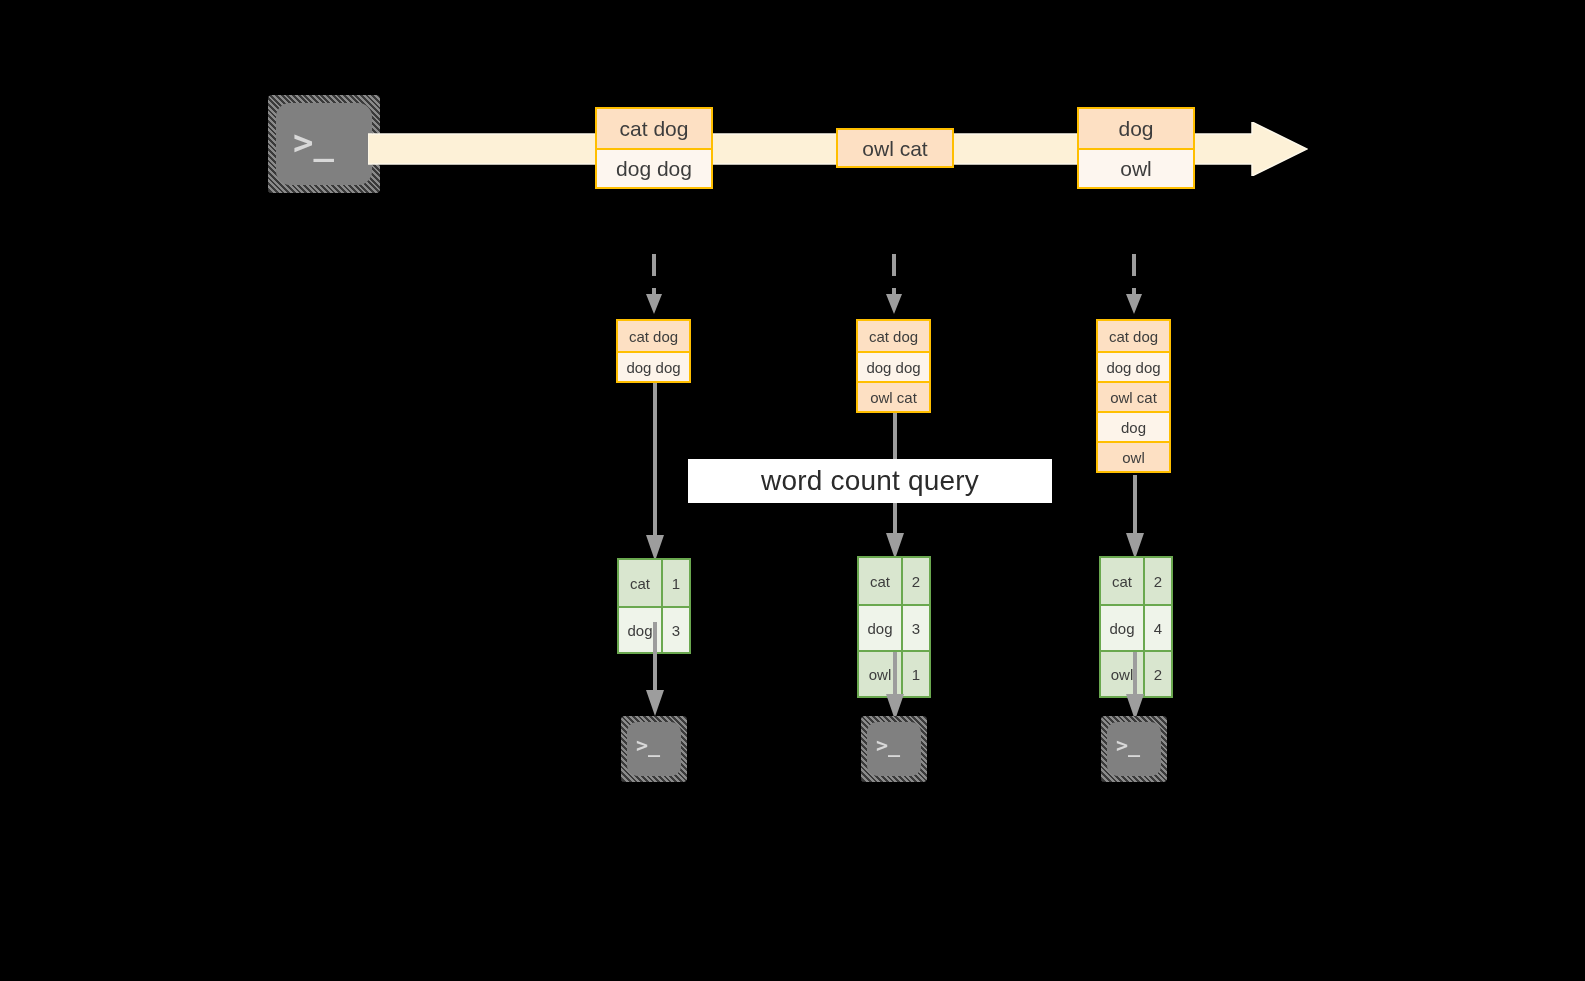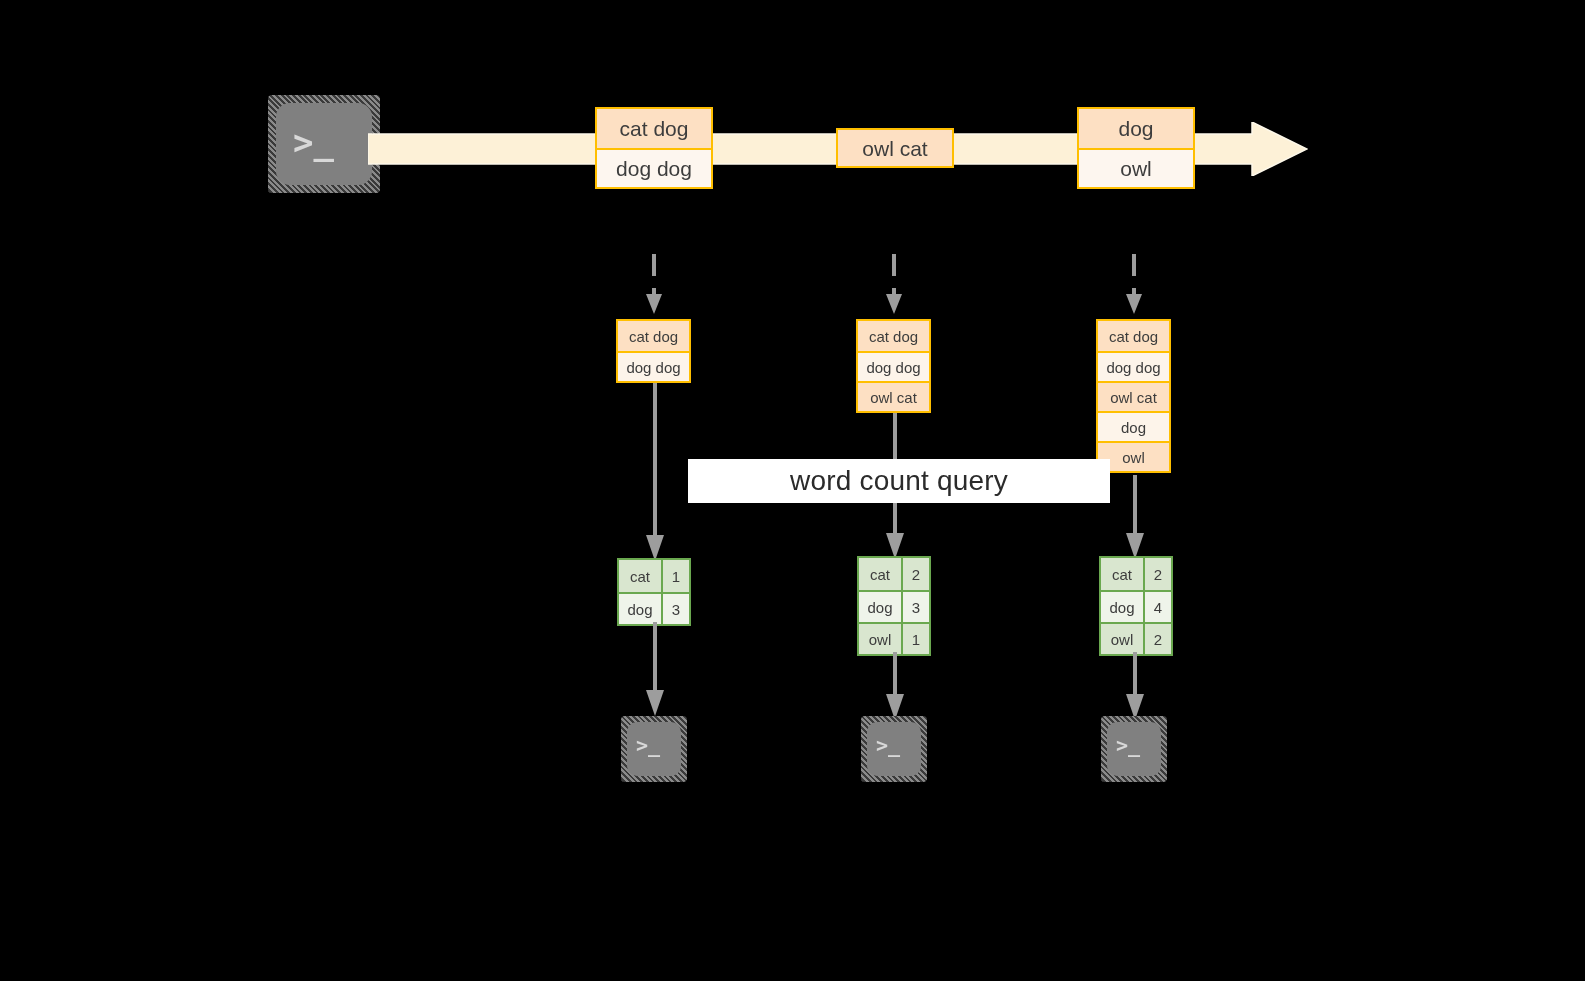--- a/index.html
+++ b/index.html
@@ -90,21 +90,21 @@
   .otable .row.light { background: #fdf4ea; }
   .otable .row + .row { border-top: 2px solid #ffbf00; }
 
   
   .gtable {
     position: absolute;
     border: 2px solid #6aa84f;
     background: #eef4e8;
   }
   .gtable .grow {
-    height: 32px;
+    height: 46px;
     display: flex;
     line-height: 1;
   }
   .gtable .grow + .grow { border-top: 2px solid #6aa84f; }
   .gtable .grow.dark  > div { background: #d9e6cf; }
   .gtable .grow.light > div { background: #eff4ea; }
   .gtable .gw {
     flex: 0 0 44px;
     font-size: 15px;
     color: #3d3d3d;
@@ -119,21 +119,21 @@
   }
 
   
   .conn { position: absolute; }
   .conn svg { display: block; overflow: visible; }
 
   
   .banner {
     position: absolute;
     left: 688px; top: 459px;
-    width: 422px; height: 44px;
+    width: 364px; height: 44px;
     background: #ffffff;
     display: flex;
     align-items: center;
     justify-content: center;
   }
   .banner span {
     font-size: 28px;
     color: #2b2b2b;
     letter-spacing: 0.2px;
     white-space: nowrap;

